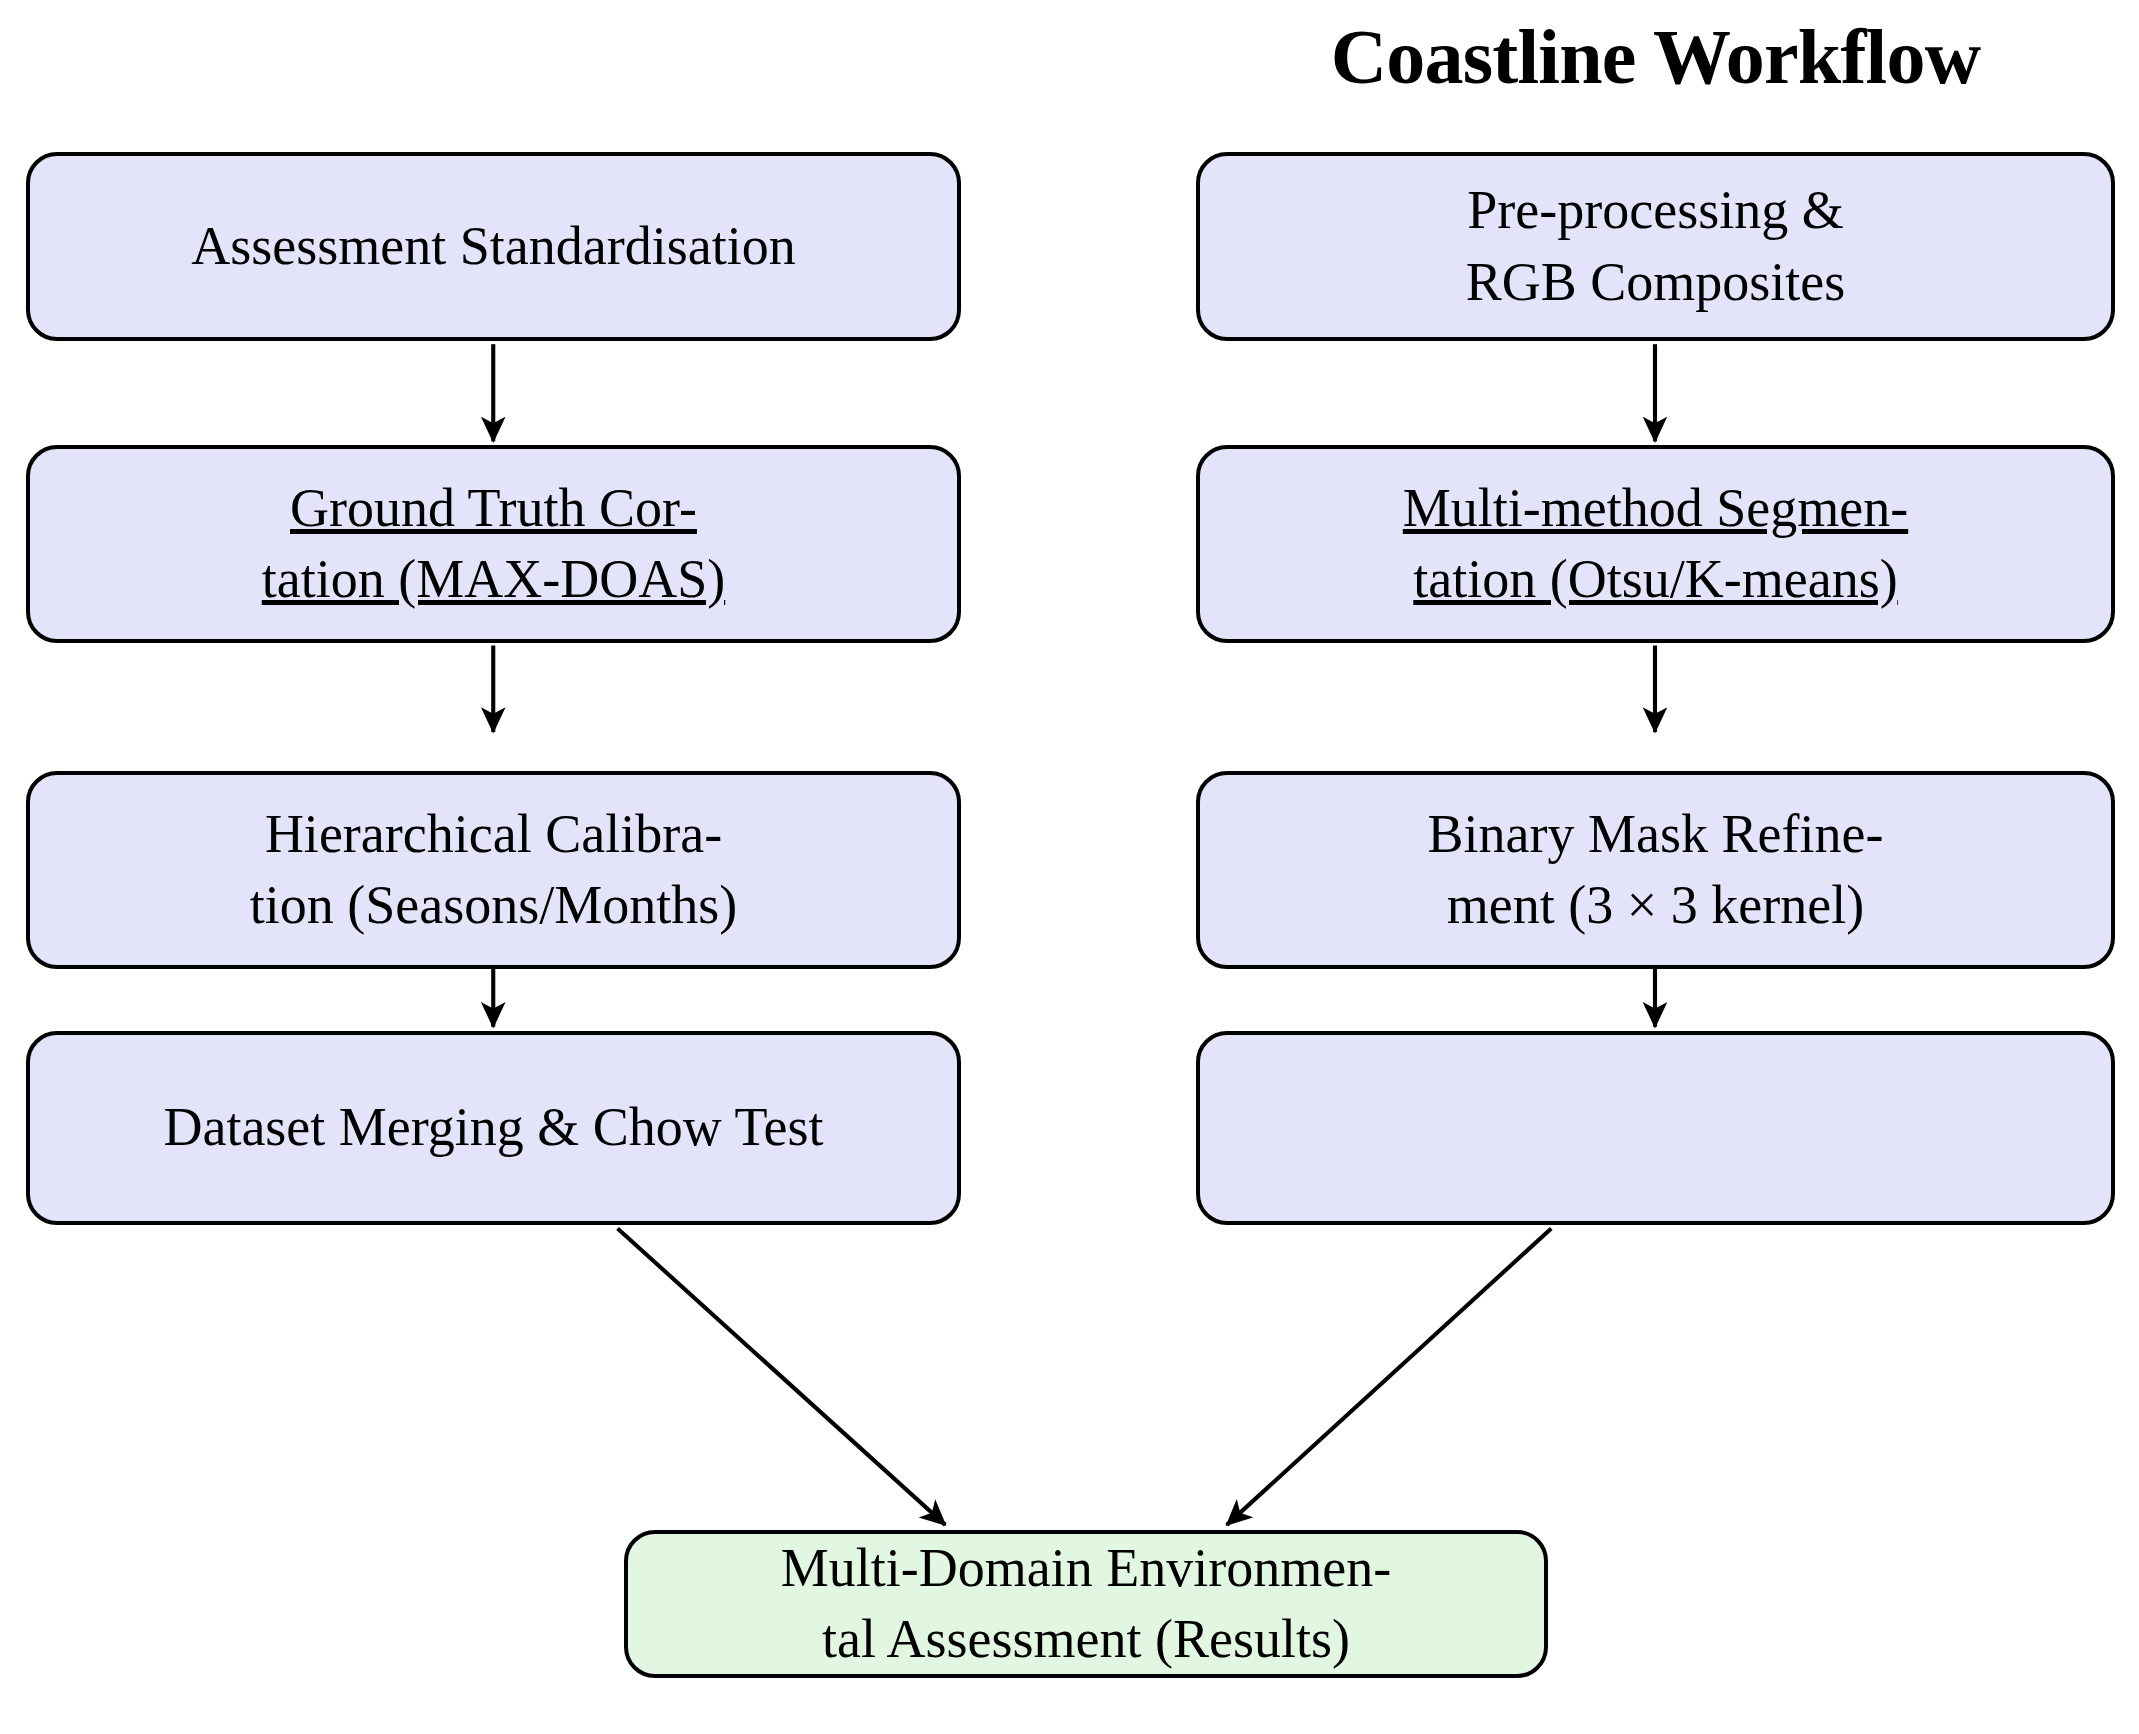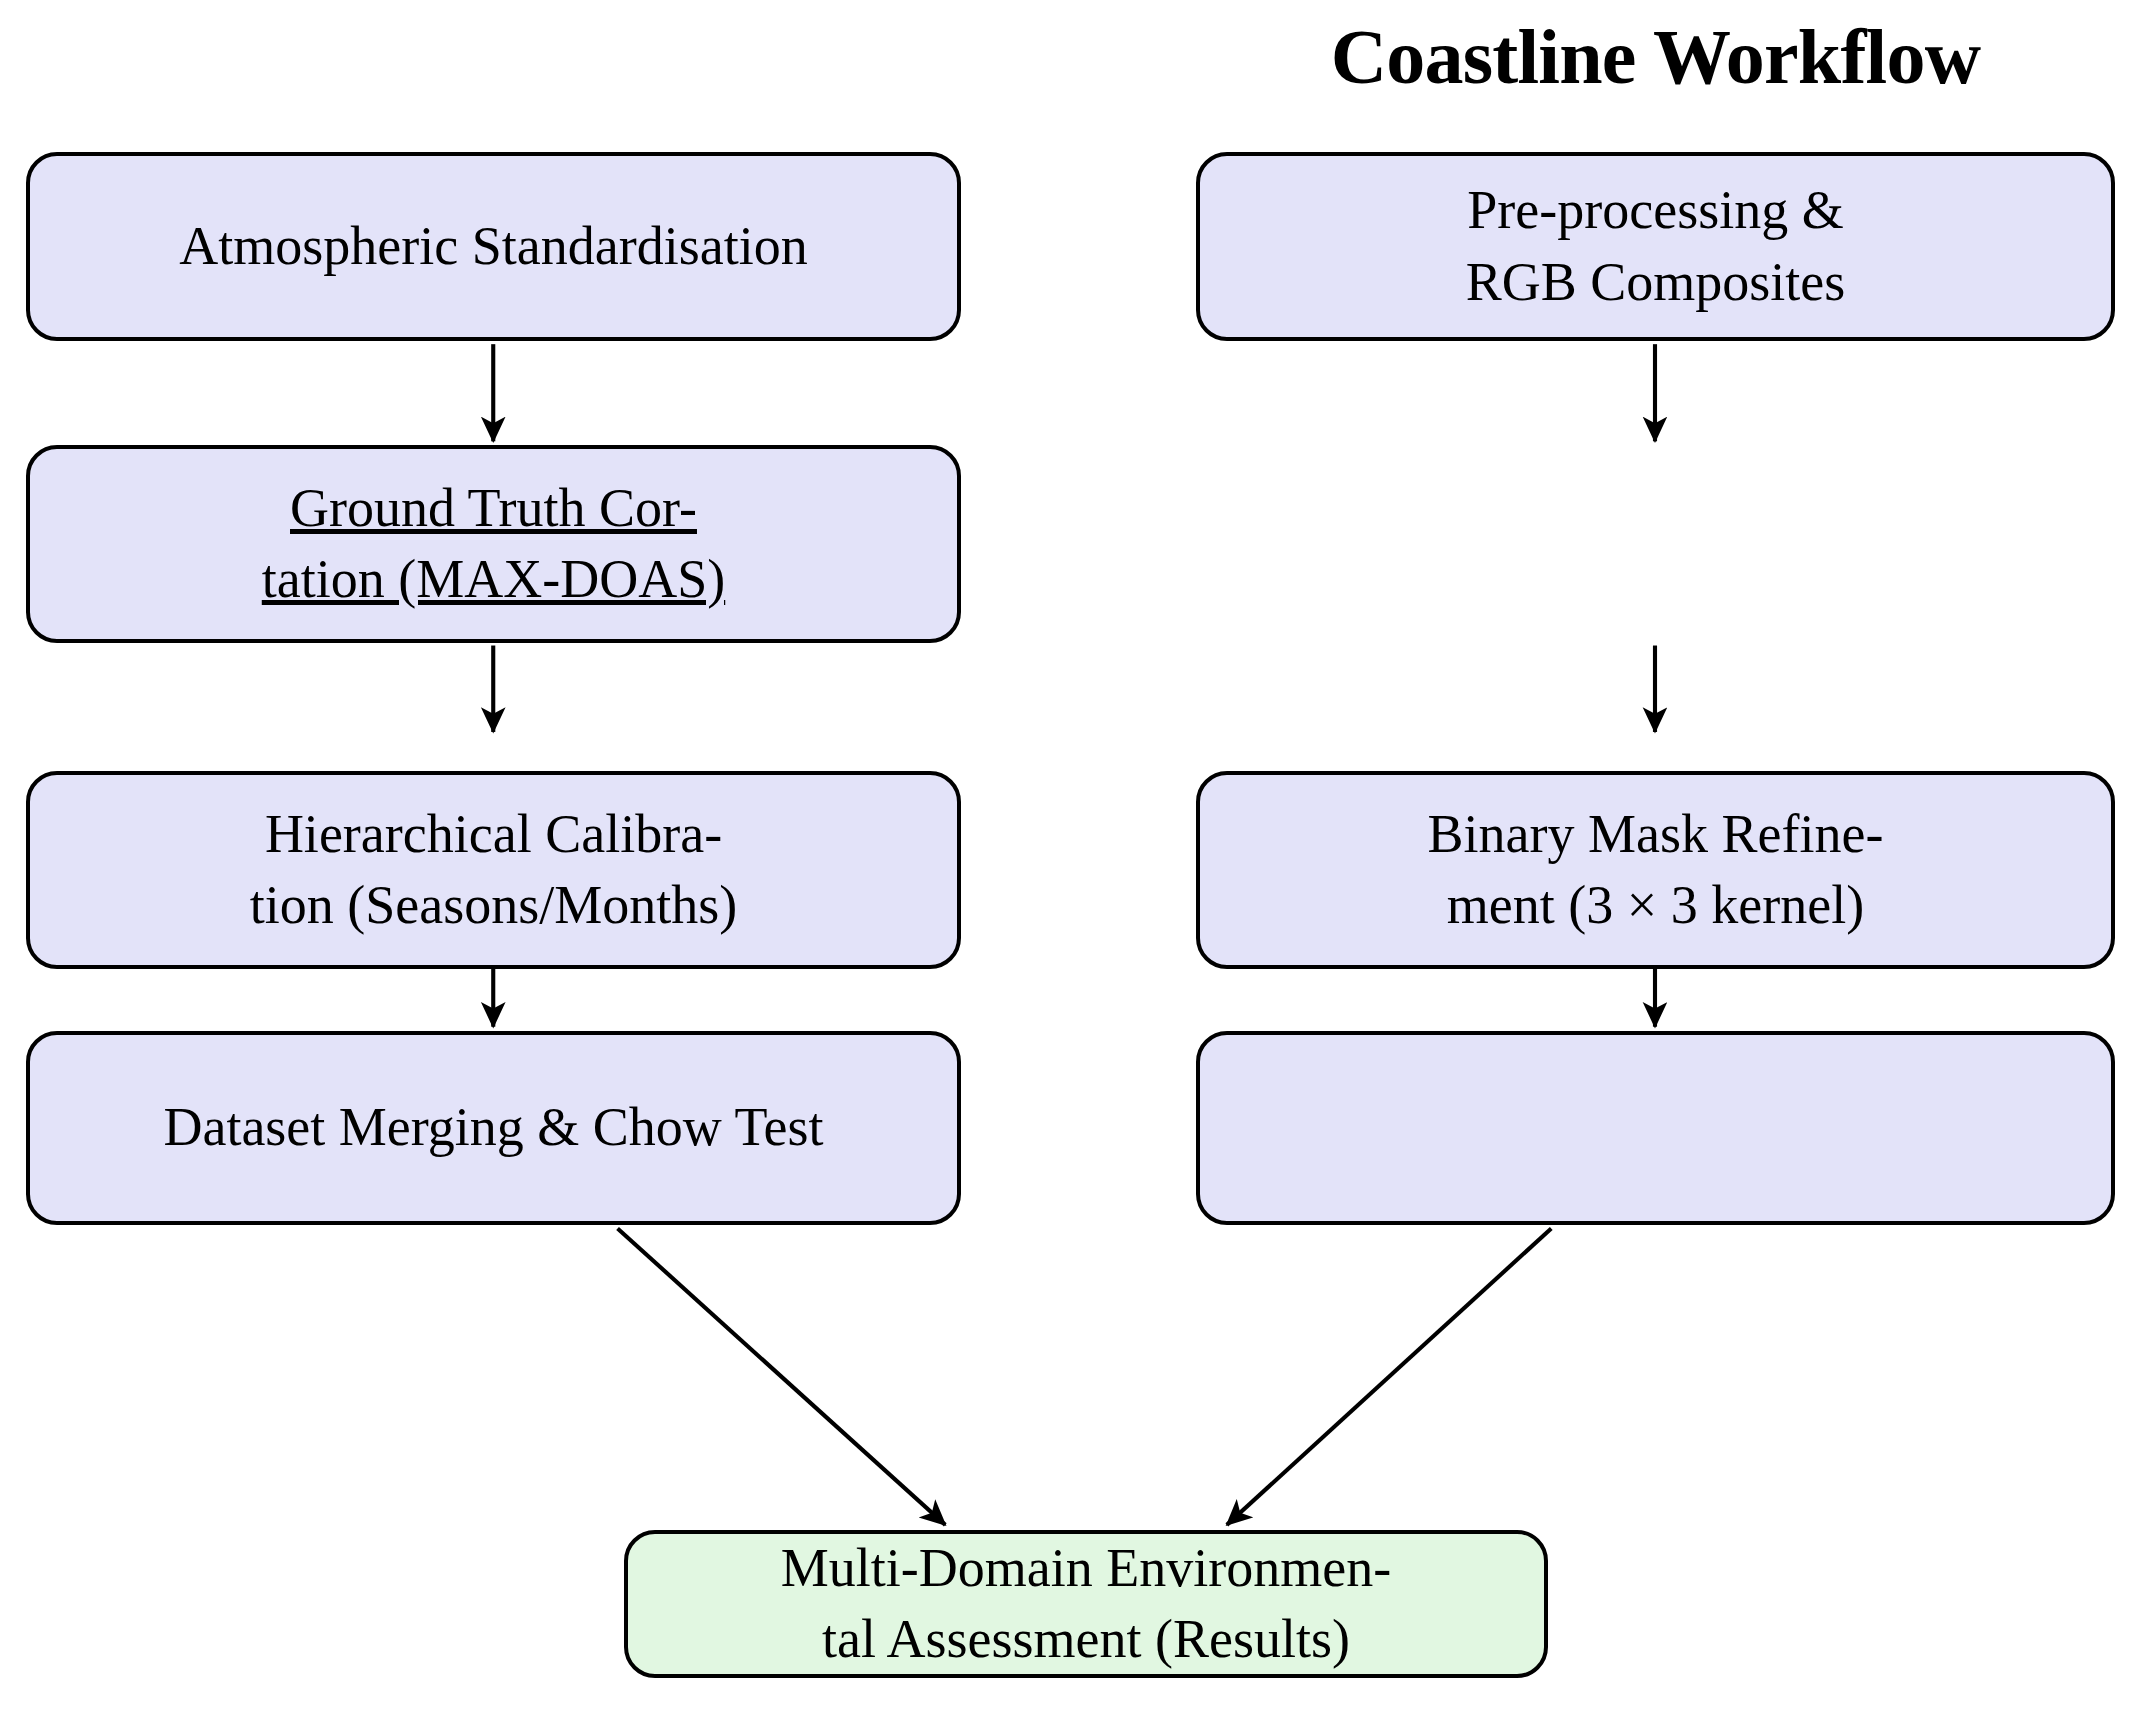--- a/index.html
+++ b/index.html
@@ -92,40 +92,44 @@
     <line class="arrow-line" x1="2010" y1="418" x2="2010" y2="536" marker-end="url(#ah)"></line>
     <line class="arrow-line" x1="2010" y1="784" x2="2010" y2="889" marker-end="url(#ah)"></line>
     <line class="arrow-line" x1="2010" y1="1137" x2="2010" y2="1247" marker-end="url(#ah)"></line>
     <line class="arrow-line" x1="750" y1="1492" x2="1148" y2="1852" marker-end="url(#ah)"></line>
     <line class="arrow-line" x1="1884" y1="1492" x2="1490" y2="1852" marker-end="url(#ah)"></line>
   </svg>
 
   <div class="col-title col-right">Coastline Workflow</div>
 
   <div class="flow-node col-left row-1">
-    <span class="line">Atmospheric Standardisation</span>
+    <span class="line">Assessment Standardisation</span>
     <span class="line"></span>
   </div>
   <div class="flow-node col-left row-2">
     <span class="line">Ground Truth Cor-</span>
     <span class="line">tation (MAX-DOAS)</span>
   </div>
   <div class="flow-node col-left row-3">
     <span class="line">Hierarchical Calibra-</span>
     <span class="line">tion (Seasons/Months)</span>
   </div>
   <div class="flow-node col-left row-4">
     <span class="line">Dataset Merging &amp; Chow Test</span>
     <span class="line"></span>
   </div>
 
   <div class="flow-node col-right row-1">
     <span class="line">Pre-processing &amp;</span>
     <span class="line">RGB Composites</span>
   </div>
+  <div class="flow-node col-right row-2">
+    <span class="line">Multi-method Segmen-</span>
+    <span class="line">tation (Otsu/K-means)</span>
+  </div>
   <div class="flow-node col-right row-3">
     <span class="line">Binary Mask Refine-</span>
     <span class="line">ment (3 × 3 kernel)</span>
   </div>
   <div class="flow-node col-right row-4">
   </div>
 
   <div class="flow-node result node-result">
     <span class="line">Multi-Domain Environmen-</span>
     <span class="line">tal Assessment (Results)</span>

